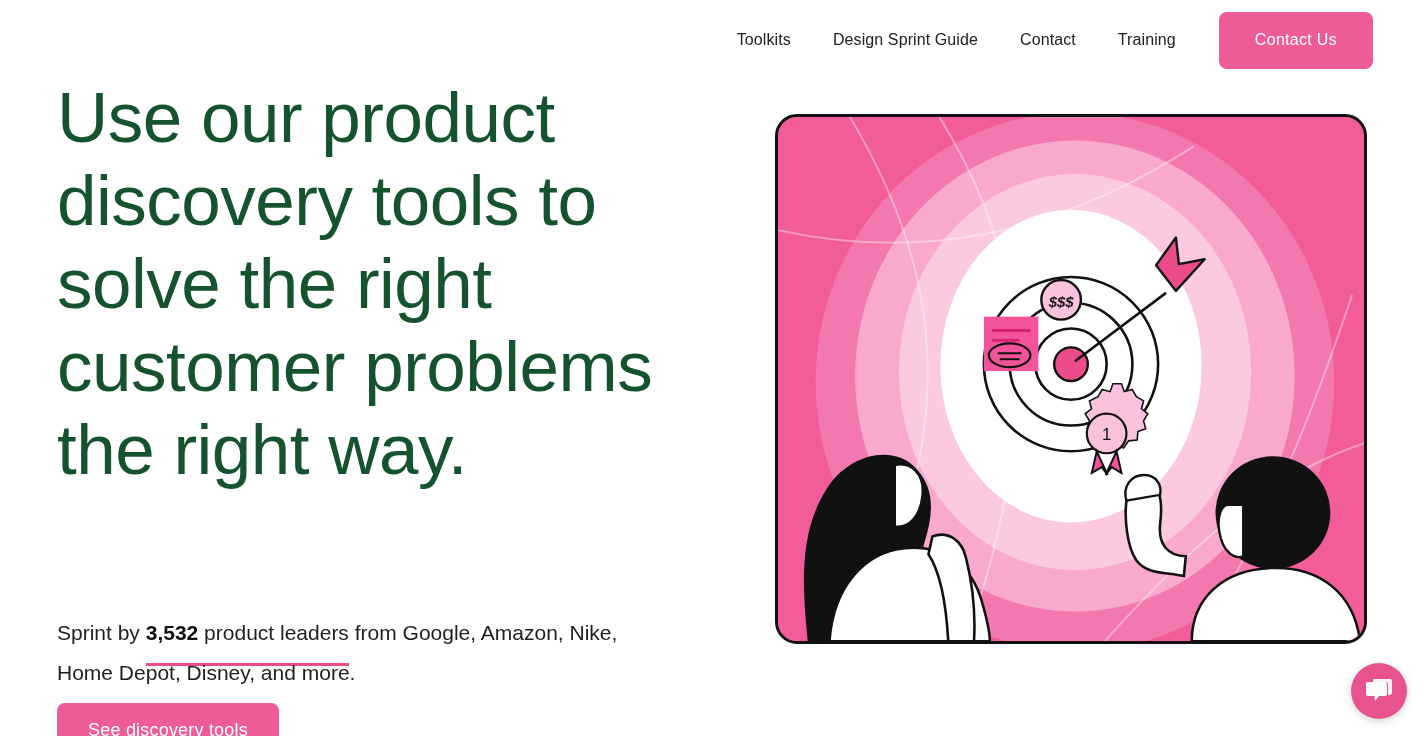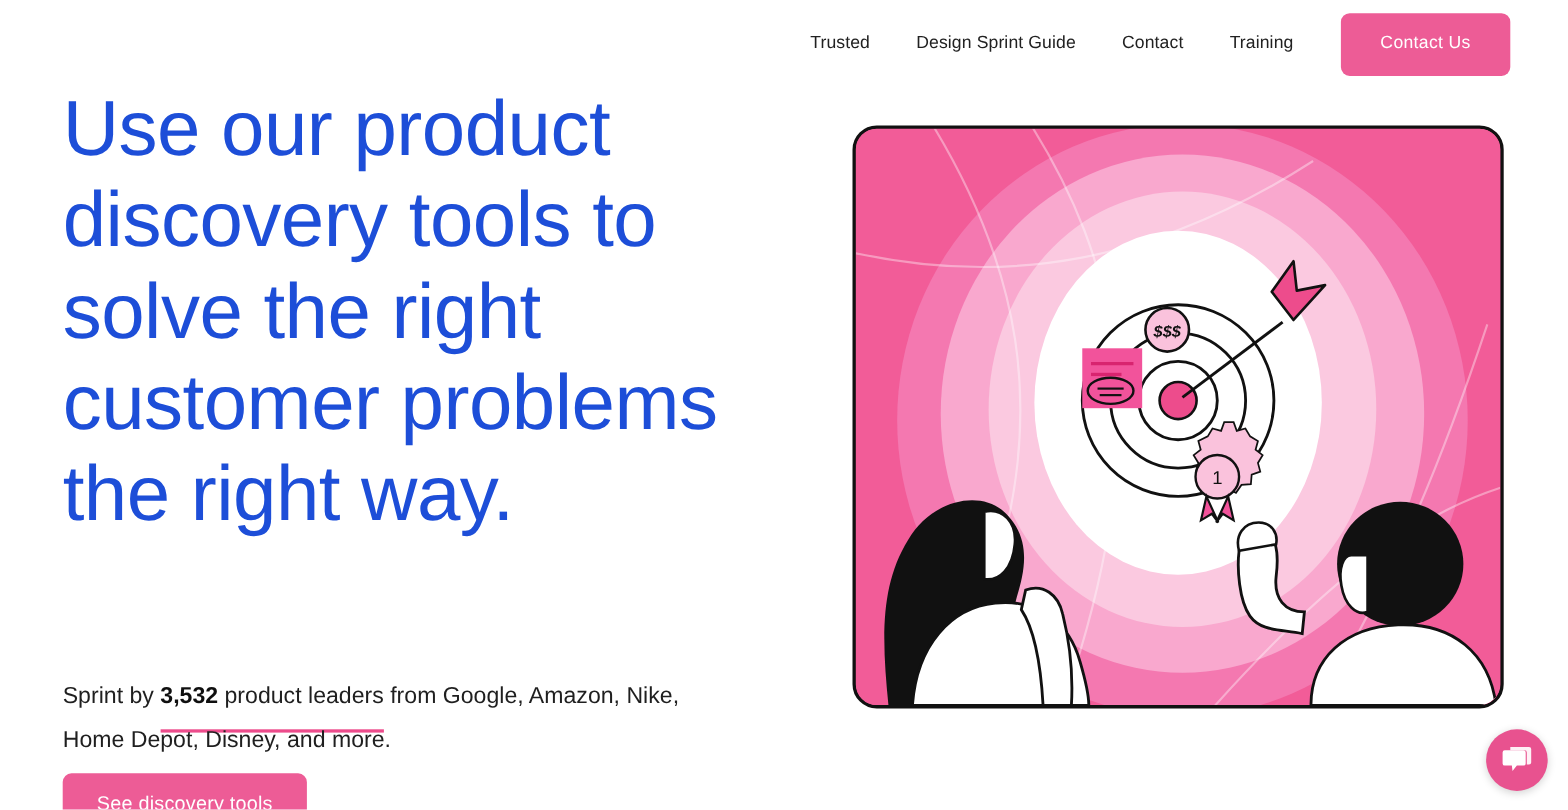--- a/index.html
+++ b/index.html
@@ -38,21 +38,21 @@
     border:none; border-radius:8px;
     padding:0 36px; height:57px;
     display:flex; align-items:center; justify-content:center;
     cursor:pointer; white-space:nowrap;
   }
 
   
   .hero-left { position:absolute; left:57px; top:76px; width:660px; }
   .headline {
     font-size:71px; line-height:83px; font-weight:400;
-    color:#1d4ed8; letter-spacing:-0.5px;
+    color:#14532d; letter-spacing:-0.5px;
     width:640px;
   }
   .subtext {
     position:absolute; top:537px; left:0; width:610px;
     font-size:21px; line-height:40px; color:#1f1f1f;
   }
   .subtext .hl {
     border-bottom:3px solid #ED4C8C;
     padding-bottom:19px;
   }
@@ -89,21 +89,21 @@
   }
 </style>
 </head>
 <body>
 
 <div class="page">
 
   <div class="header">
 
     <div class="nav">
-      <div class="nav-item">Trusted</div>
+      <div class="nav-item">Toolkits</div>
       <div class="nav-item">Design Sprint Guide</div>
       <div class="nav-item">Contact</div>
       <div class="nav-item">Training</div>
       <button class="contact-btn">Contact Us</button>
     </div>
   </div>
 
   <div class="hero-left">
     <h1 class="headline">Use our product discovery tools to solve the right customer problems the right way.</h1>
 

